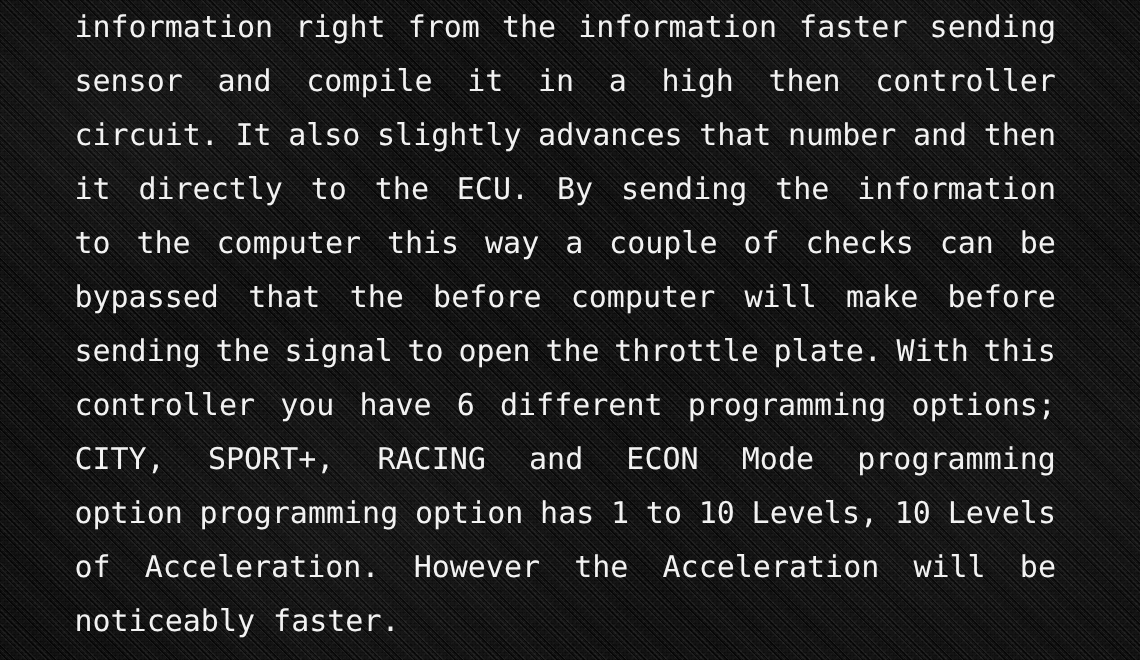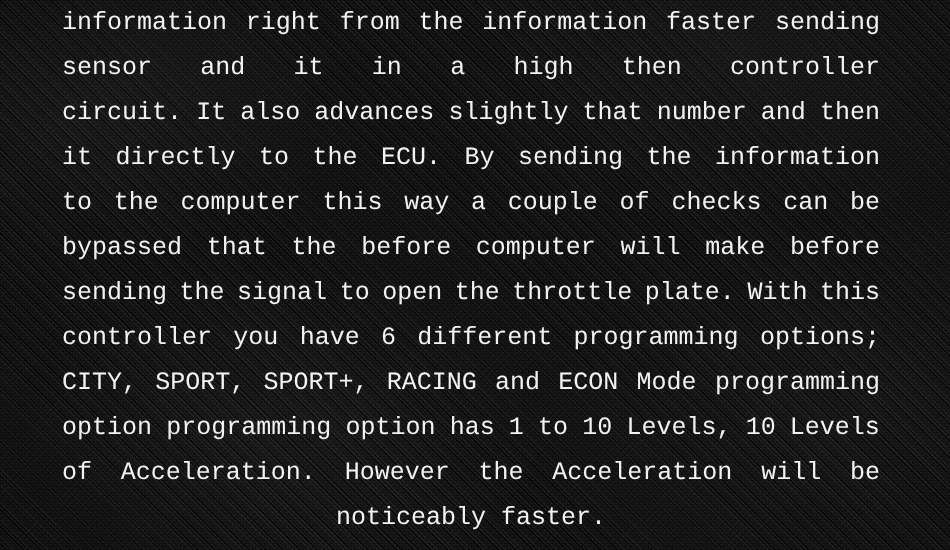--- a/index.html
+++ b/index.html
@@ -84,36 +84,35 @@
     left: 62px;
     top: 0;
     width: 818px;
     height: 536px;
     color: #f2f2f2;
     font-size: 25px;
     line-height: 45px;
     letter-spacing: 0px;
     -webkit-font-smoothing: antialiased;
     text-rendering: geometricPrecision;
-    font-family: Liberation Mono, monospace;
   }
 
   .desc-line {
     display: flex;
     height: 45px;
     align-items: center;
     white-space: pre;
     overflow: visible;
   }
   
   .desc-line.justify {
     justify-content: space-between;
   }
   .desc-line.left {
-    justify-content: center;
+    justify-content: flex-start;
   }
 
   .w {
     display: inline-block;
     white-space: pre;
   }
 
   
   #description-block .desc-line:first-child {
     margin-top: 0px;
@@ -124,26 +123,26 @@
 
 <div id="stage">
 
   <div id="texture-base"></div>
   <div id="texture-mottle"></div>
   <div id="texture-vignette"></div>
 
   <div id="description-block">
 
   <div class="desc-line justify"><span class="w">information</span><span class="w">right</span><span class="w">from</span><span class="w">the</span><span class="w">information</span><span class="w">faster</span><span class="w">sending</span></div>
-      <div class="desc-line justify"><span class="w">sensor</span><span class="w">and</span><span class="w">it</span><span class="w">in</span><span class="w">a</span><span class="w">high</span><span class="w">then</span><span class="w">controller</span></div>
-      <div class="desc-line justify"><span class="w">circuit.</span><span class="w">It</span><span class="w">also</span><span class="w">advances</span><span class="w">slightly</span><span class="w">that</span><span class="w">number</span><span class="w">and</span><span class="w">then</span></div>
+      <div class="desc-line justify"><span class="w">sensor</span><span class="w">and</span><span class="w">compile</span><span class="w">it</span><span class="w">in</span><span class="w">a</span><span class="w">high</span><span class="w">then</span><span class="w">controller</span></div>
+      <div class="desc-line justify"><span class="w">circuit.</span><span class="w">It</span><span class="w">also</span><span class="w">slightly</span><span class="w">advances</span><span class="w">that</span><span class="w">number</span><span class="w">and</span><span class="w">then</span></div>
       <div class="desc-line justify"><span class="w">it</span><span class="w">directly</span><span class="w">to</span><span class="w">the</span><span class="w">ECU.</span><span class="w">By</span><span class="w">sending</span><span class="w">the</span><span class="w">information</span></div>
       <div class="desc-line justify"><span class="w">to</span><span class="w">the</span><span class="w">computer</span><span class="w">this</span><span class="w">way</span><span class="w">a</span><span class="w">couple</span><span class="w">of</span><span class="w">checks</span><span class="w">can</span><span class="w">be</span></div>
       <div class="desc-line justify"><span class="w">bypassed</span><span class="w">that</span><span class="w">the</span><span class="w">before</span><span class="w">computer</span><span class="w">will</span><span class="w">make</span><span class="w">before</span></div>
       <div class="desc-line justify"><span class="w">sending</span><span class="w">the</span><span class="w">signal</span><span class="w">to</span><span class="w">open</span><span class="w">the</span><span class="w">throttle</span><span class="w">plate.</span><span class="w">With</span><span class="w">this</span></div>
       <div class="desc-line justify"><span class="w">controller</span><span class="w">you</span><span class="w">have</span><span class="w">6</span><span class="w">different</span><span class="w">programming</span><span class="w">options;</span></div>
-      <div class="desc-line justify"><span class="w">CITY,</span><span class="w">SPORT,</span><span class="w">SPORT+,</span><span class="w">RACING</span><span class="w">and</span><span class="w">ECON</span><span class="w">Mode</span><span class="w">programming</span></div>
+      <div class="desc-line justify"><span class="w">CITY,</span><span class="w">SPORT+,</span><span class="w">RACING</span><span class="w">and</span><span class="w">ECON</span><span class="w">Mode</span><span class="w">programming</span></div>
       <div class="desc-line justify"><span class="w">option</span><span class="w">programming</span><span class="w">option</span><span class="w">has</span><span class="w">1</span><span class="w">to</span><span class="w">10</span><span class="w">Levels,</span><span class="w">10</span><span class="w">Levels</span></div>
       <div class="desc-line justify"><span class="w">of</span><span class="w">Acceleration.</span><span class="w">However</span><span class="w">the</span><span class="w">Acceleration</span><span class="w">will</span><span class="w">be</span></div>
       <div class="desc-line left"><span class="w">noticeably faster.</span></div>
     </div>
 
 </div>
 
 </body></html>

